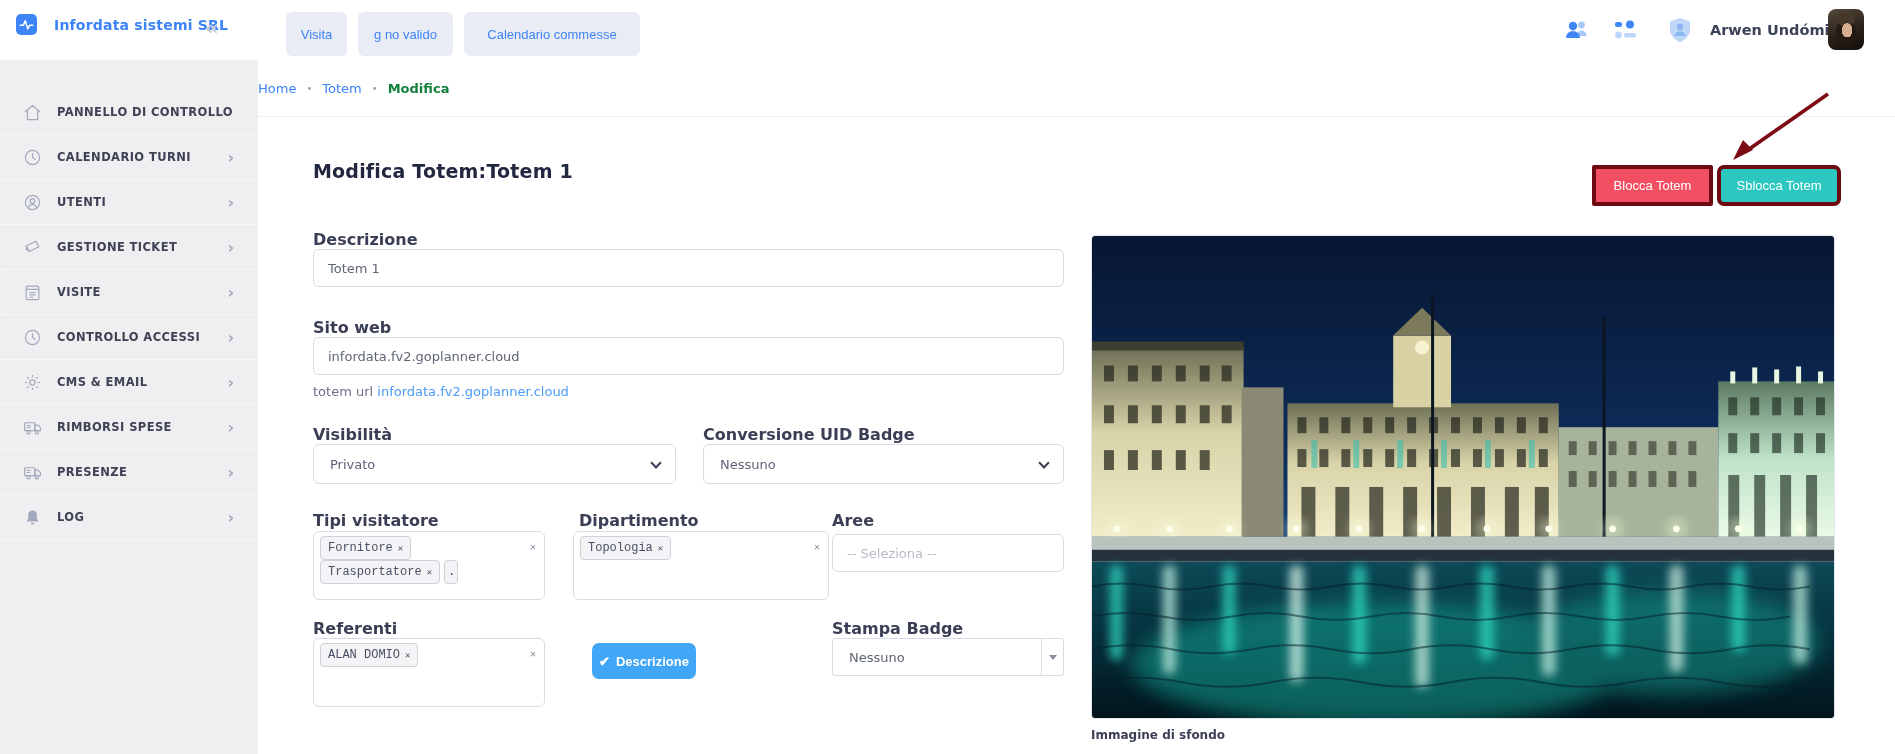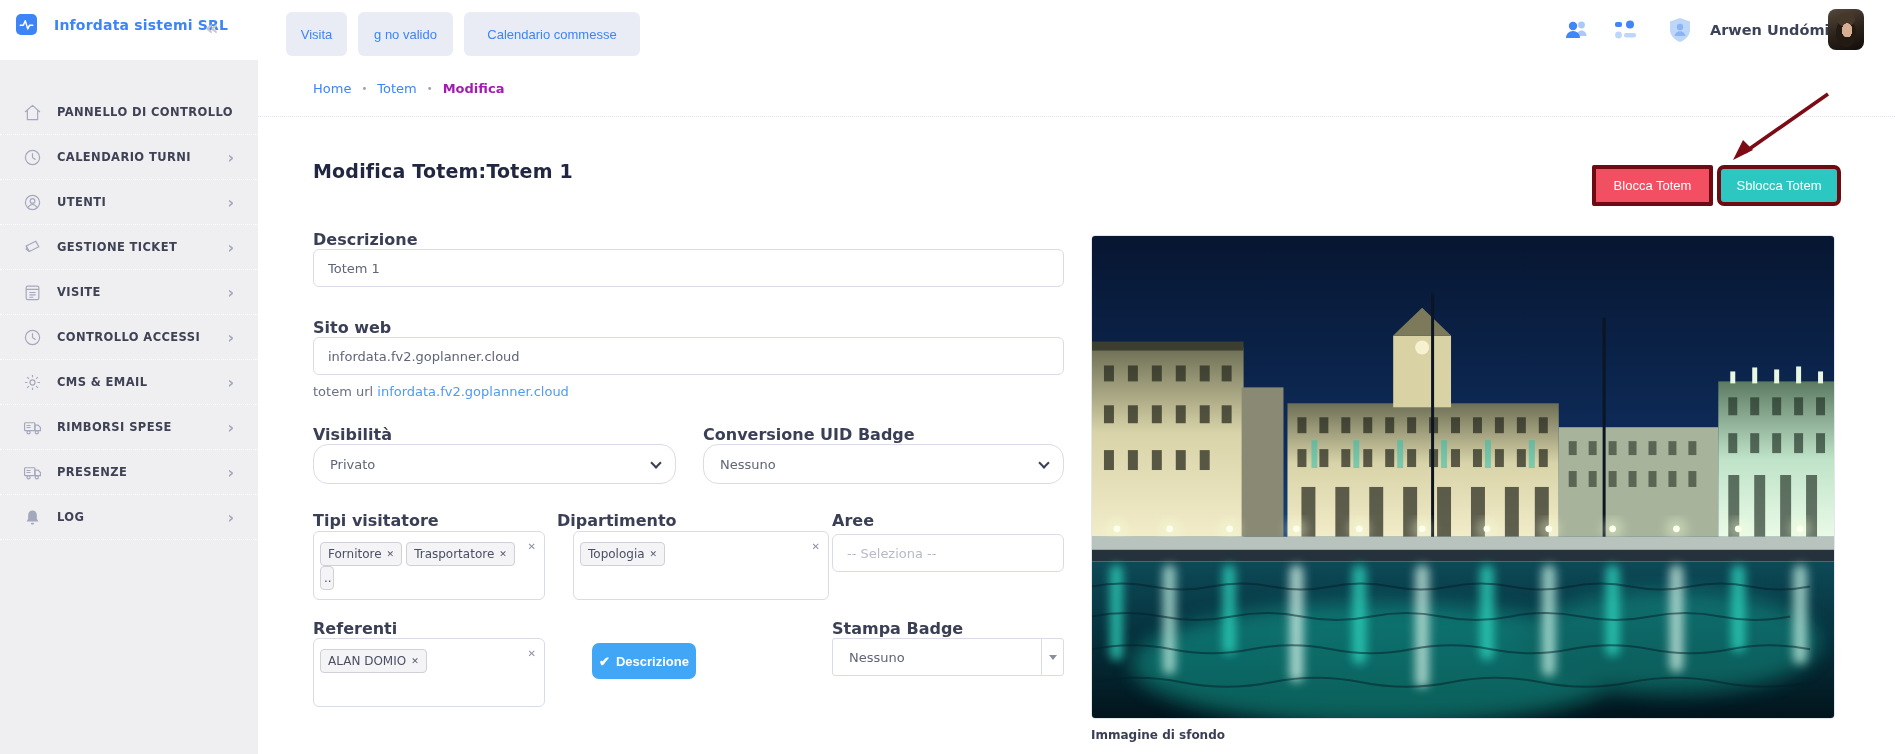--- a/index.html
+++ b/index.html
@@ -27,43 +27,43 @@
   
   .sidebar { position:absolute; left:0; top:60px; width:258px; height:694px; background:#efeff2; padding-top:30px; }
   .side-item { position:relative; height:45px; display:flex; align-items:center; padding-left:23px; gap:15px; cursor:pointer;
                border-bottom:1px dotted rgba(255,255,255,.95); }
   .side-item svg { width:19px; height:19px; flex:0 0 19px; stroke:#a4a8bc; fill:none; stroke-width:1.5; }
   .side-item .lbl { font-size:11.5px; font-weight:600; color:#3f4254; letter-spacing:.4px; }
   .side-item .chev { position:absolute; right:24px; color:#a4a8bc; font-size:16px; font-weight:700; }
 
   
   .crumbbar { position:absolute; left:258px; top:60px; width:1637px; height:57px; background:#fff;
-              border-bottom:1px dotted #dfe2ec; display:flex; align-items:center; padding-left:55px; gap:10px; font-size:13px; }
+              border-bottom:1px dotted #dfe2ec; display:flex; align-items:center; gap:10px; font-size:13px; }
   .crumb-link { color:#3d84f7; cursor:pointer; }
   .crumb-sep { color:#9fa3b8; font-size:10px; }
-  .crumb-cur { color:#a21caf; font-weight:600; }
+  .crumb-cur { color:#15803d; font-weight:600; }
 
   
   .page-title { position:absolute; left:313px; top:160px; font-size:19px; font-weight:700; color:#222741; letter-spacing:.2px; }
   .act-btn { position:absolute; top:165px; height:41px; border:4px solid #6e0a12; border-radius:2px; color:#fff;
              font-size:13px; font-weight:500; display:flex; align-items:center; justify-content:center; cursor:pointer; }
   .btn-blocca { left:1592px; width:121px; background:#f25062; }
   .btn-sblocca { left:1717px; width:124px; background:#2cc7c1;border-radius:7px; }
   .anno-arrow { position:absolute; left:1700px; top:84px; width:145px; height:95px; z-index:6; pointer-events:none; }
 
   .fld-label { position:absolute; font-size:16px; font-weight:700; color:#3a3f55; }
   .input, .selectbox, .multibox { position:absolute; background:#fff; border:1px solid #d9dce6; border-radius:6px; }
   .input { height:38px; font-size:13px; color:#5f6577; padding:0 14px; font-family:inherit; outline:none; }
   .input::placeholder { color:#b6bac8; }
-  .selectbox { height:40px; display:flex; align-items:center; padding:0 16px; font-size:13px; color:#5f6577; cursor:pointer;border-radius:15px; }
+  .selectbox { height:40px; display:flex; align-items:center; padding:0 16px; font-size:13px; color:#5f6577; cursor:pointer; }
   .selectbox .chevdn { position:absolute; right:15px; top:14px; width:8px; height:8px; border-right:2px solid #3a3f55; border-bottom:2px solid #3a3f55; transform:rotate(45deg); }
   .helper { position:absolute; font-size:13px; color:#6b7183; }
   .helper a { color:#4a9cf8; text-decoration:none; cursor:pointer; }
 
-  .multibox { height:69px; padding:10px 22px 6px 6px; }
+  .multibox { height:69px; padding:4px 22px 6px 6px;font-family:Liberation Mono, monospace; }
   .tag { display:inline-flex; align-items:center; gap:5px; background:#f4f4f6; border:1px solid #cfd0d8; border-radius:4px;
          padding:4px 7px; font-size:12px; color:#4a4f63; margin-right:4px; white-space:nowrap; vertical-align:top; }
   .tag .rm { font-size:9px; font-weight:700; color:#555a6b; cursor:pointer; }
   .tag.overflow { max-width:14px; overflow:hidden; padding:4px 3px; }
   .box-clear { position:absolute; right:8px; top:9px; font-size:10px; font-weight:700; color:#8b90a0; cursor:pointer; }
 
   .pub-btn { position:absolute; left:592px; top:643px; width:104px; height:36px; background:#41a6f5; border:none; border-radius:7px;
              color:#fff; font-size:13px; font-weight:700; display:flex; align-items:center; justify-content:center; gap:6px; cursor:pointer; }
   .split-arrow { position:absolute; right:0; top:0; width:22px; height:36px; border-left:1px solid #d9dce6; display:flex; align-items:center; justify-content:center; }
   .split-arrow:after { content:""; width:0; height:0; border-left:4px solid transparent; border-right:4px solid transparent; border-top:5px solid #8a8fa0; }
@@ -251,21 +251,21 @@
     <span class="tag">
       <span>Fornitore</span>
       <span class="rm">✕</span>
     </span><span class="tag">
       <span>Trasportatore</span>
       <span class="rm">✕</span>
     </span><span class="tag overflow">...</span>
     <span class="box-clear">✕</span>
   </div>
 
-  <span class="fld-label" style="left:557px; top:511px;">Dipartimento</span>
+  <span class="fld-label" style="left:579px; top:511px;">Dipartimento</span>
   <div class="multibox" style="left:573px; top:531px; width:256px;">
     <span class="tag">
       <span>Topologia</span>
       <span class="rm">✕</span>
     </span>
     <span class="box-clear">✕</span>
   </div>
 
   <span class="fld-label" style="left:832px; top:511px;">Aree</span>
   <input class="input" style="left: 832px; top: 534px; width: 232px;" placeholder="-- Seleziona --">

